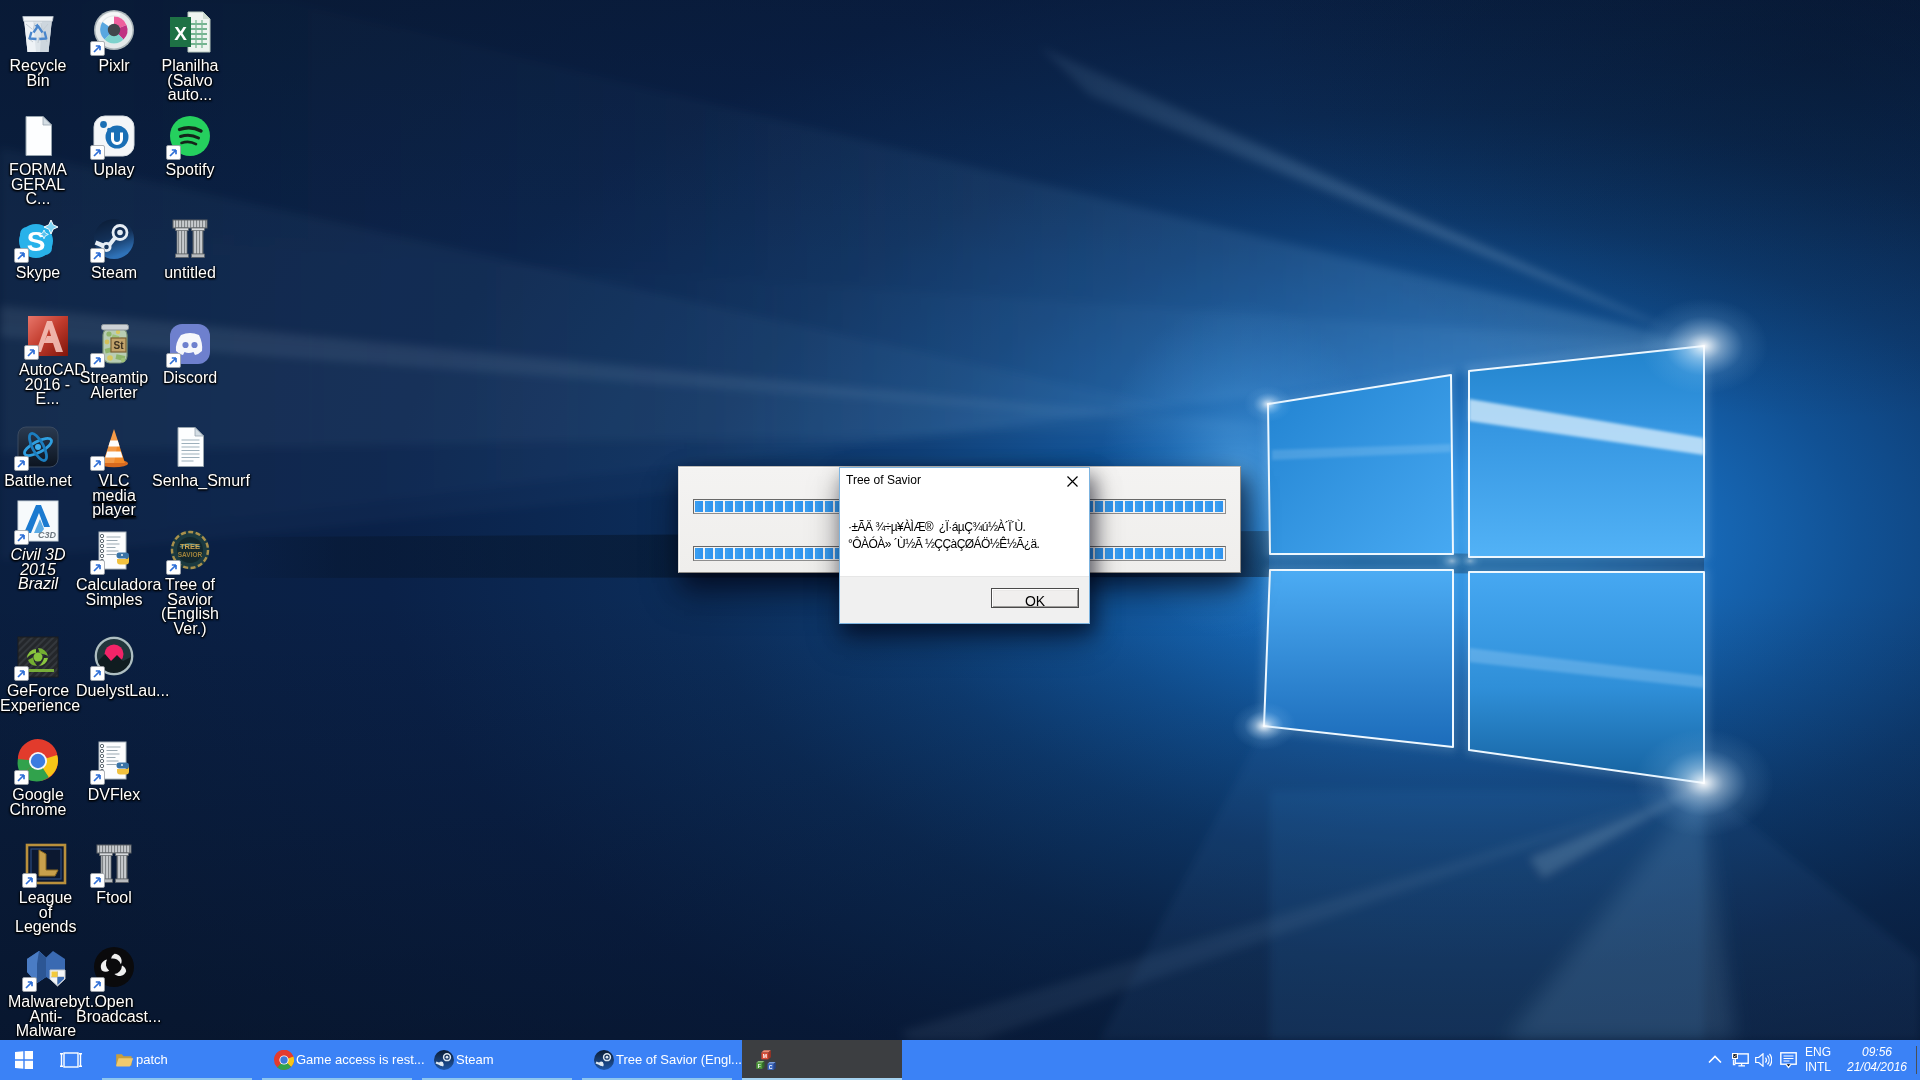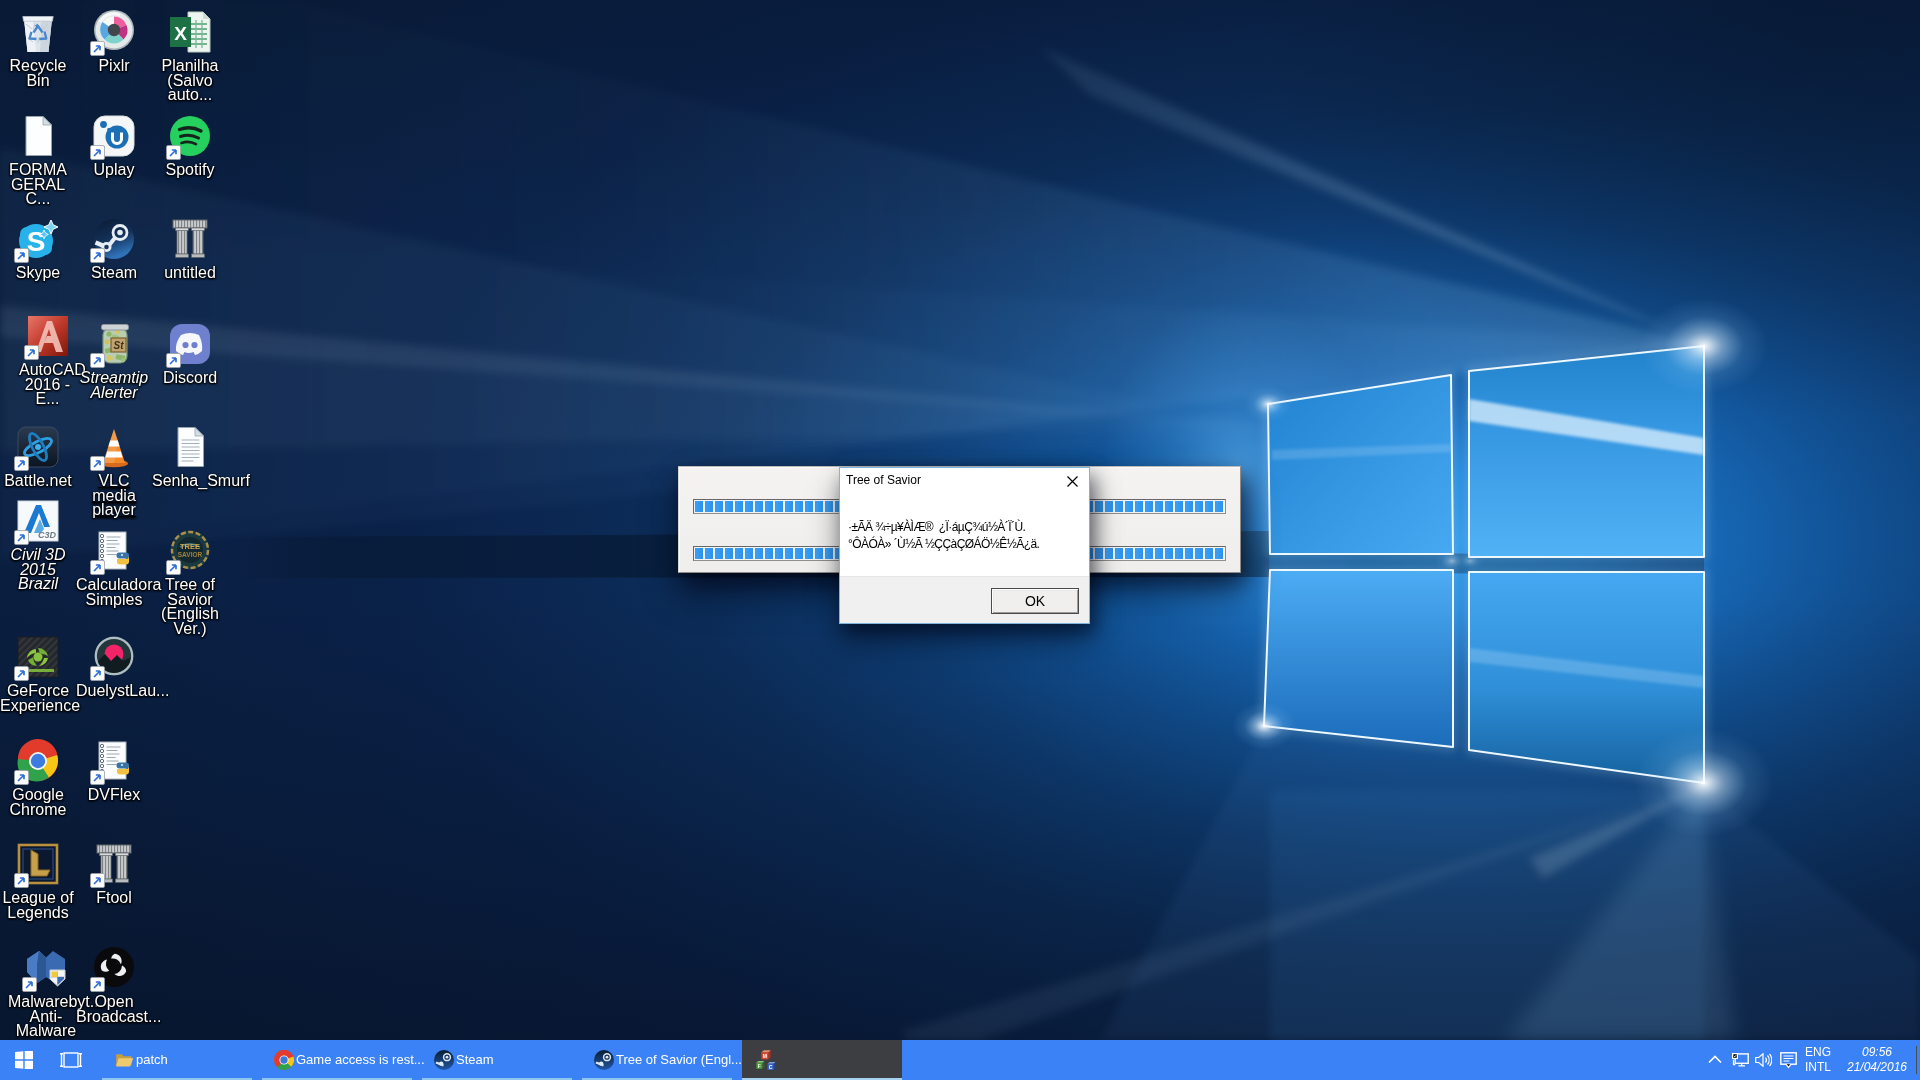--- a/index.html
+++ b/index.html
@@ -23,21 +23,21 @@
 .pfill{width:100%;height:100%;
  background:repeating-linear-gradient(90deg,#3296f0 0px,#3ba0f2 1px,#2f93ee 7px,#2f93ee 8px,#f0f2f4 8px,#f0f2f4 10px);}
 
 #dialog{position:absolute;left:839px;top:467px;width:251px;height:157px;
  background:#fff;border:1px solid #7db4e0;
  box-shadow:5px 9px 18px rgba(0,0,15,.5), 0 18px 30px rgba(0,0,15,.35);}
 #dtitle{position:absolute;left:6px;top:5px;font-size:12px;color:#000;}
 #dx{position:absolute;right:8px;top:5px;width:17px;height:17px;}
 #dbody{position:absolute;left:8px;top:51px;font-size:12px;letter-spacing:-0.55px;line-height:16.5px;color:#000;white-space:pre;}
 #dfoot{position:absolute;left:0;right:0;top:108px;bottom:0;background:#f0f0f0;border-top:1px solid #e6e6e6;}
-#okbtn{position:absolute;right:10px;top:11px;width:88px;height:26px;background:#f0efee;
+#okbtn{position:absolute;right:10px;top:11px;width:88px;height:20px;background:#f0efee;
  border:1px solid #4a4a4a;box-shadow:inset 1px 1px 0 #fff,inset -1px -1px 0 #9d9c9a,inset 2px 2px 0 #e9e8e7;
  font-size:14px;color:#000;text-align:center;line-height:24px;}
 
 #taskbar{position:absolute;left:0;top:1040px;width:1920px;height:56px;background:#3b82f6;}
 .tbtn{position:absolute;top:0;height:40px;}
 .tbtn .ul{position:absolute;left:0;right:0;bottom:0;height:2px;background:#8ec6ee;}
 .tlbl{position:absolute;left:34px;top:12px;font-size:13px;color:#fff;white-space:nowrap;}
 .ticon{position:absolute;left:12px;top:10px;width:20px;height:20px;}
 .trico{position:absolute;top:12px;}
 #clock{position:absolute;left:1846px;top:5px;width:62px;text-align:center;font-size:12px;line-height:15px;color:#fff;font-style:italic;}
@@ -354,21 +354,21 @@
             <rect x="4" y="4" width="40" height="40" fill="url(#acg)"></rect>
             <path d="M12 40 L23 9 L28 9 L39 40 L32 40 L29 31 L20 31 L23 24 L27 24 L25 17 L17 40 Z" fill="#f3beb4" opacity="0.92"></path>
           </svg>
           <svg class="badge" width="15" height="15" viewBox="0 0 15 15">
             <rect x="0.5" y="0.5" width="14" height="14" rx="1.5" fill="#fff" stroke="#9aa0a6" stroke-width="0.8"></rect>
             <path d="M4 11 L10 5 M10 5 h-4.2 M10 5 v4.2" stroke="#2f6fd6" stroke-width="1.7" fill="none"></path>
           </svg>
         </div>
         <div class="lbl">AutoCAD<br>2016 - E...</div>
       </div>
-<div class="cell" style="left:76px;top:320px;font-style:italic;">
+<div class="cell" style="left:76px;top:320px;">
         <div class="icw">
           <svg class="main" width="48" height="48" viewBox="0 0 48 48">
             <rect x="13" y="8" rx="7" width="24" height="35" fill="#b9cdb4" stroke="#7b9478" stroke-width="1.2"></rect>
             <g>
               <circle cx="19" cy="14" r="2.6" fill="#8fb56b"></circle>
               <circle cx="28" cy="12" r="2.2" fill="#d8c85e"></circle>
               <rect x="22" y="15" width="7" height="4" fill="#9ec27a" transform="rotate(18 25 17)"></rect>
               <circle cx="17" cy="22" r="2.4" fill="#d2c05a"></circle>
               <rect x="15" y="28" width="8" height="4.5" fill="#8fb56b" transform="rotate(-14 19 30)"></rect>
               <circle cx="32" cy="20" r="2.6" fill="#9ec27a"></circle>
@@ -588,21 +588,21 @@
             <path d="M39 31 v3.5 a3 3 0 0 1 -3 3 h-6 a3 3 0 0 1 -3 -3 v-2.5 h9 a3 3 0 0 0 3 -3 z" fill="#f2c23e"></path>
             <circle cx="32" cy="28" r="0.9" fill="#fff"></circle>
           </svg>
           <svg class="badge" width="15" height="15" viewBox="0 0 15 15">
             <rect x="0.5" y="0.5" width="14" height="14" rx="1.5" fill="#fff" stroke="#9aa0a6" stroke-width="0.8"></rect>
             <path d="M4 11 L10 5 M10 5 h-4.2 M10 5 v4.2" stroke="#2f6fd6" stroke-width="1.7" fill="none"></path>
           </svg>
         </div>
         <div class="lbl">DVFlex</div>
       </div>
-<div class="cell" style="left:0px;top:840px;">
+<div class="cell" style="left:0px;top:840px;padding-left:15px;">
         <div class="icw">
           <svg class="main" width="48" height="48" viewBox="0 0 48 48">
             <rect x="5" y="5" width="38" height="38" fill="#0c1830" stroke="#b9903c" stroke-width="2.6"></rect>
             <rect x="9" y="9" width="30" height="30" fill="none" stroke="#2c4a7c" stroke-width="1.2"></rect>
             <path d="M17 10 v26 h16 l3 -6 h-12 v-16 z" fill="#c8a04c" stroke="#8a6820" stroke-width="1"></path>
           </svg>
           <svg class="badge" width="15" height="15" viewBox="0 0 15 15">
             <rect x="0.5" y="0.5" width="14" height="14" rx="1.5" fill="#fff" stroke="#9aa0a6" stroke-width="0.8"></rect>
             <path d="M4 11 L10 5 M10 5 h-4.2 M10 5 v4.2" stroke="#2f6fd6" stroke-width="1.7" fill="none"></path>
           </svg>

